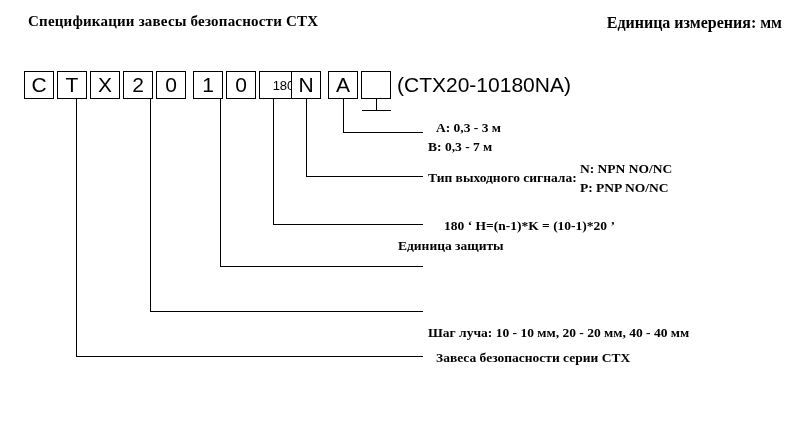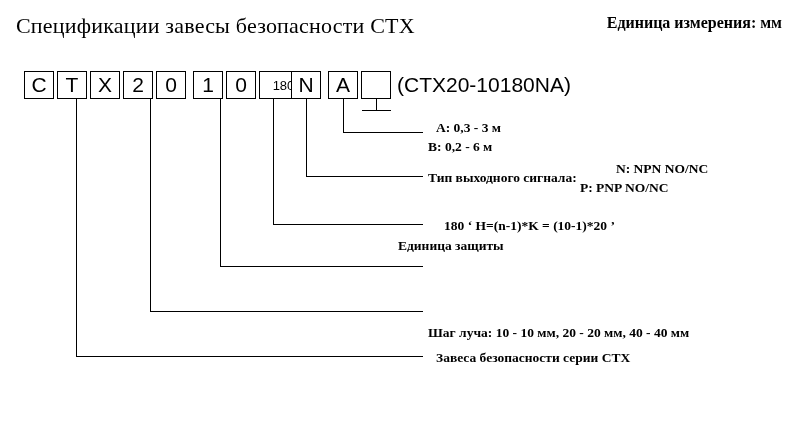--- a/index.html
+++ b/index.html
@@ -18,24 +18,24 @@
   #stage {
     position: absolute;
     left: 0; top: 0;
     width: 800px;
     height: 425px;
   }
   .abs { position: absolute; }
 
   
   #title {
-    left: 16px;
+    left: 28px;
     top: 13px;
-    font-size: 22px;
-    font-weight: normal;
+    font-size: 15px;
+    font-weight: bold;
     letter-spacing: 0.2px;
     white-space: nowrap;
   }
   #unit-note {
     right: 18px;
     top: 14px;
     font-size: 16px;
     font-weight: bold;
     white-space: nowrap;
   }
@@ -125,24 +125,24 @@
   <div class="abs vline" style="left:220px; top:99px; height:167px;"></div>
   <div class="abs hline" style="left:220px; top:266px; width:203px;"></div>
 
   <div class="abs vline" style="left:150px; top:99px; height:212px;"></div>
   <div class="abs hline" style="left:150px; top:311px; width:273px;"></div>
 
   <div class="abs vline" style="left:76px; top:99px; height:257px;"></div>
   <div class="abs hline" style="left:76px; top:356px; width:347px;"></div>
 
   <div class="abs ann" style="left:436px; top:119px;text-align:center;">A: 0,3 - 3 м</div>
-  <div class="abs ann" style="left:428px; top:138px;">B: 0,2 - 6 м</div>
+  <div class="abs ann" style="left:428px; top:138px;">B: 0,3 - 7 м</div>
 
   <div class="abs ann" style="left:428px; top:169px;">Тип выходного сигнала:</div>
-  <div class="abs ann" style="left:580px; top:160px;margin-left:36px;">N: NPN NO/NC</div>
+  <div class="abs ann" style="left:580px; top:160px;">N: NPN NO/NC</div>
   <div class="abs ann" style="left:580px; top:179px;">P: PNP NO/NC</div>
 
   <div class="abs ann" style="left:444px; top:217px;">180  ‘ H=(n-1)*K = (10-1)*20 ’</div>
   <div class="abs ann" style="left:398px; top:237px;">Единица защиты</div>
 
 
   <div class="abs ann" style="left:428px; top:304px;margin-top:20px;">Шаг луча: 10 - 10 мм, 20 - 20 мм, 40 - 40 мм</div>
 
   <div class="abs ann" style="left:436px; top:349px;">Завеса безопасности серии CTX</div>
 

